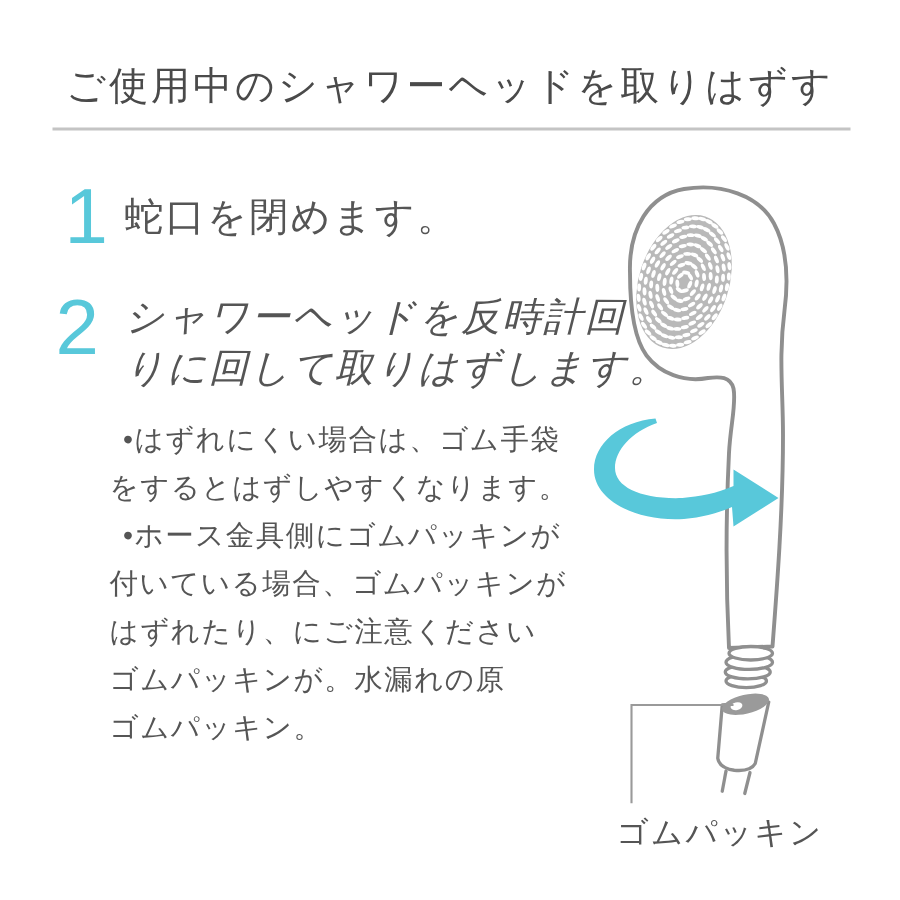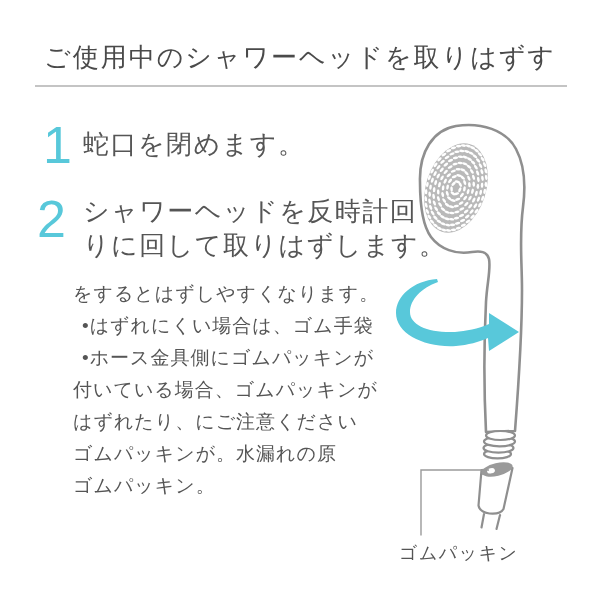--- a/index.html
+++ b/index.html
@@ -35,32 +35,32 @@
     color:var(--accent);
   }
   #step1-num{left:43px;top:119px;}
   #step2-num{left:37px;top:193px;}
 
   .step-text{
     position:absolute;left:83px;
     font-size:26px;letter-spacing:1.5px;color:var(--text);
   }
   #step1-text{top:133px;line-height:22px;}
-  #step2-text{top:194px;line-height:34px;}
+  #step2-text{top:194px;line-height:34px;font-style:italic;}
 
   .notes{
     position:absolute;left:73px;top:278px;
     font-size:19px;line-height:32px;letter-spacing:1px;color:var(--text);
   }
   .note-line{white-space:nowrap;}
   .bullet-first{padding-left:9px;}
 
   .fig-label{
-    position:absolute;left:399px;top:541px;
-    font-size:18px;letter-spacing:1.5px;color:var(--text);
+    position:absolute;left:411px;top:541px;
+    font-size:21px;letter-spacing:1.5px;color:var(--text);
     white-space:nowrap;
   }
 
   svg.figure{position:absolute;left:0;top:0;width:600px;height:600px;}
   .body-outline{fill:#fff;stroke:var(--outline);stroke-width:2.6;stroke-linejoin:round;}
   .face-plate{fill:var(--face);stroke:none;}
   .face-dots ellipse{fill:#fff;stroke:none;}
   .thread{fill:#fff;stroke:var(--outline);stroke-width:2.2;}
   .fitting-body{fill:#fff;stroke:var(--outline);stroke-width:2.2;stroke-linejoin:round;}
   .packing{fill:var(--packing);stroke:none;}
@@ -82,22 +82,22 @@
     <div class="step-line">蛇口を閉めます。</div>
   </div>
 
   <div class="step-num" id="step2-num">2</div>
   <div class="step-text" id="step2-text">
     <div class="step-line">シャワーヘッドを反時計回</div>
     <div class="step-line">りに回して取りはずします。</div>
   </div>
 
   <div class="notes">
+    <div class="note-line bullet-first">•はずれにくい場合は、ゴム手袋</div>
     <div class="note-line">をするとはずしやすくなります。</div>
-    <div class="note-line bullet-first">•はずれにくい場合は、ゴム手袋</div>
     <div class="note-line bullet-first">•ホース金具側にゴムパッキンが</div>
     <div class="note-line">付いている場合、ゴムパッキンが</div>
     <div class="note-line">はずれたり、にご注意ください</div>
     <div class="note-line">ゴムパッキンが。水漏れの原</div>
     <div class="note-line">ゴムパッキン。</div>
   </div>
 
   <svg class="figure" viewBox="0 0 600 600" xmlns="http://www.w3.org/2000/svg">
 
     <path class="body-outline" d="

